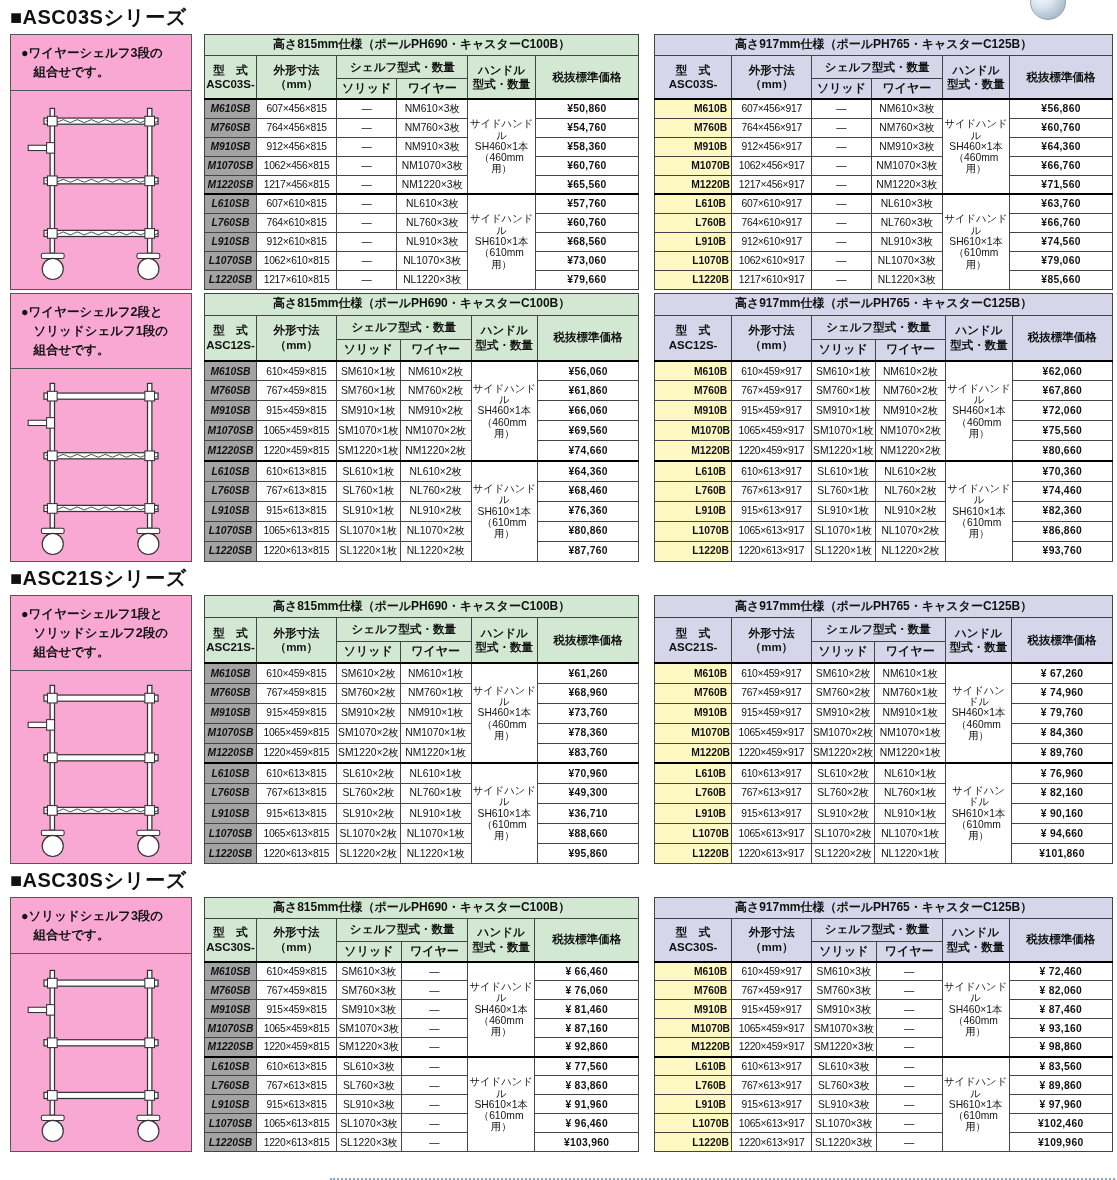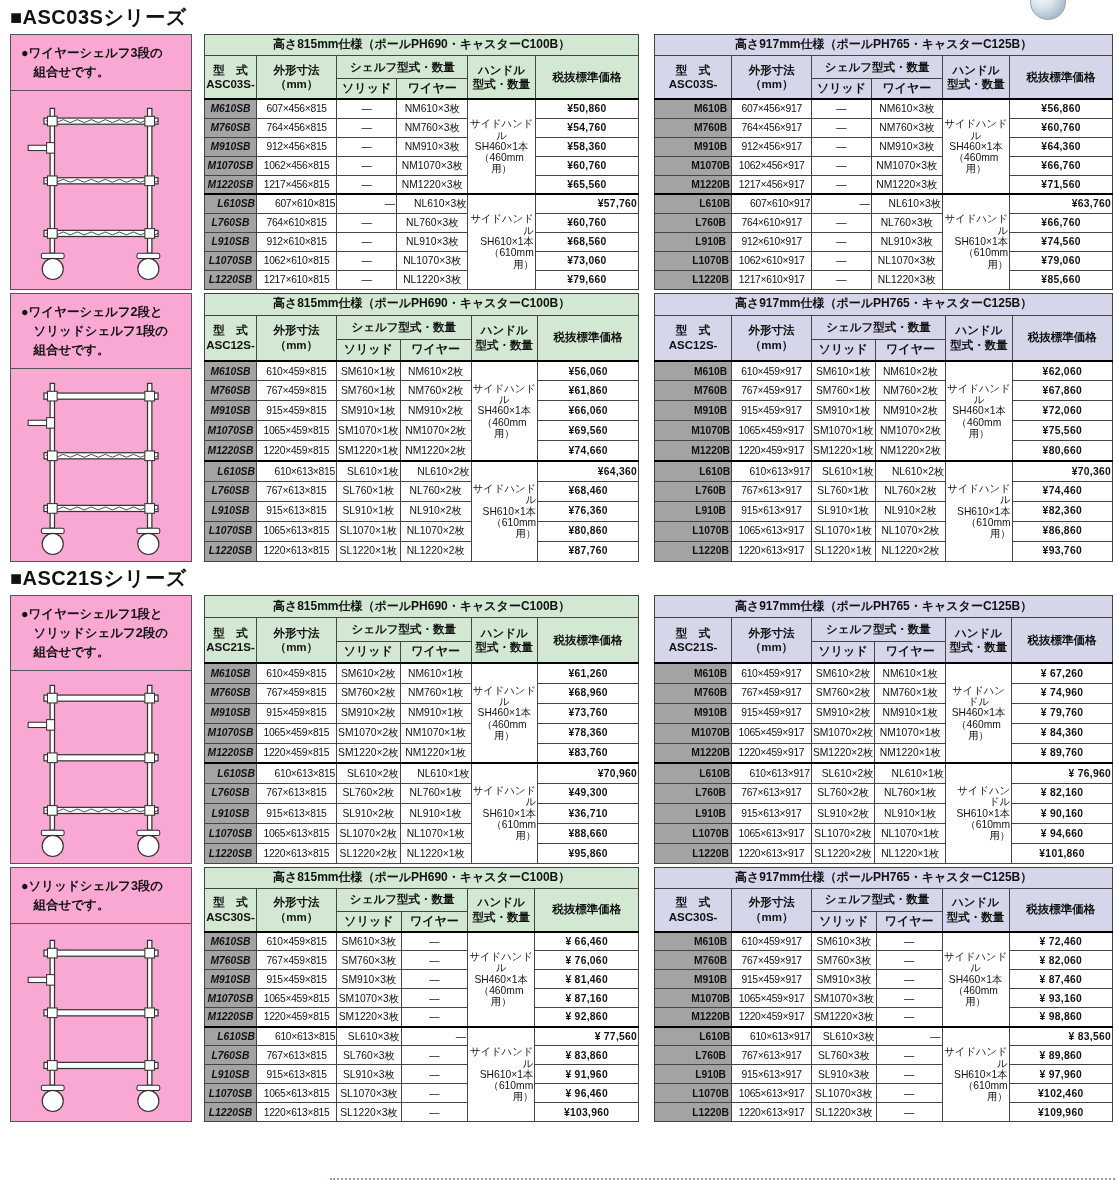--- a/index.html
+++ b/index.html
@@ -24,31 +24,31 @@
   .spec-title-cell{font-size:12px;font-weight:bold;height:20px;}
   tr.hrow1 td{height:22px;font-size:11.5px;font-weight:bold;}
   tr.hrow2 td{height:19px;font-size:12px;font-weight:bold;}
   tr.drow{height:19px;}
   tr.drow td{font-size:10.3px;}
   td.model-cell{font-size:11.3px;font-weight:bold;}
   td.price-cell{font-size:12.3px;font-weight:bold;letter-spacing:0.3px;}
   td.handle-cell{font-size:10.4px;white-space:pre-line;text-align:left;padding-left:2px;line-height:1.3;}
   td.dim-cell{letter-spacing:-0.3px;}
   tr.first-data td{border-top:2px solid #000;}
-  tr.group-start td{border-top:2px solid #000;text-align:right;}
+  tr.group-start td{border-top:2px solid #000;}
   .hdr2line div{line-height:1.25;}
 
   table.tbl-green .spec-title-cell,
   table.tbl-green tr.hrow1 td,
   table.tbl-green tr.hrow2 td{background:#d2e8d2;}
   table.tbl-green td.model-cell{background:#a3a3a3;font-style:italic;}
   table.tbl-purple .spec-title-cell,
   table.tbl-purple tr.hrow1 td,
   table.tbl-purple tr.hrow2 td{background:#d6d6ea;}
-  table.tbl-purple td.model-cell{background:#a3a3a3;padding-left:36px;}
+  table.tbl-purple td.model-cell{background:#fef9c3;padding-left:36px;}
 
   .tbl-gap{width:3px;min-width:3px;}
 
   .globe{
     position:absolute;top:-16px;left:1030px;width:34px;height:34px;border-radius:50%;
     background:radial-gradient(circle at 11px 10px,#f4f8fc 0%,#dce6ee 35%,#aabccc 75%,#8ba0b4 100%);
     border:1px solid #93a4b4;
   }
   .bottom-rule{
     position:absolute;bottom:0px;left:330px;right:2px;height:0;
@@ -820,20 +820,21 @@
               <td class="dim-cell">1220×613×917</td>
               <td>SL1220×2枚</td>
               <td>NL1220×1枚</td>
               <td class="price-cell">¥101,860</td>
             </tr>
           </tbody>
         </table>
       </div>
     </div>
     <div class="section">
+      <div class="series-title">■ASC30Sシリーズ</div>
       <div class="section-body">
         <div class="left-panel">
           <div class="panel-desc">●ソリッドシェルフ3段の
 　組合せです。</div>
           <div class="panel-drawing">
             <svg width="162" height="186" viewBox="0 0 170 212">
               <rect x="27" y="13" width="5" height="165" fill="#fff" stroke="#333" stroke-width="1.4"></rect>
               <rect x="138" y="13" width="5" height="165" fill="#fff" stroke="#333" stroke-width="1.4"></rect>
               <rect x="20" y="24" width="130" height="7" fill="#fff" stroke="#333" stroke-width="1.4"></rect>
               <rect x="24" y="22" width="11" height="11" fill="#fff" stroke="#333" stroke-width="1.2"></rect>

